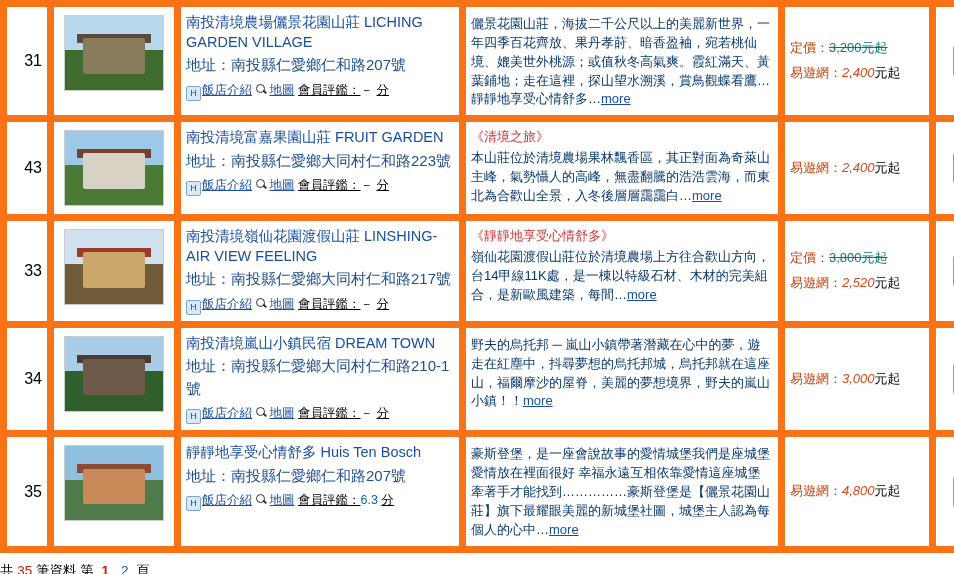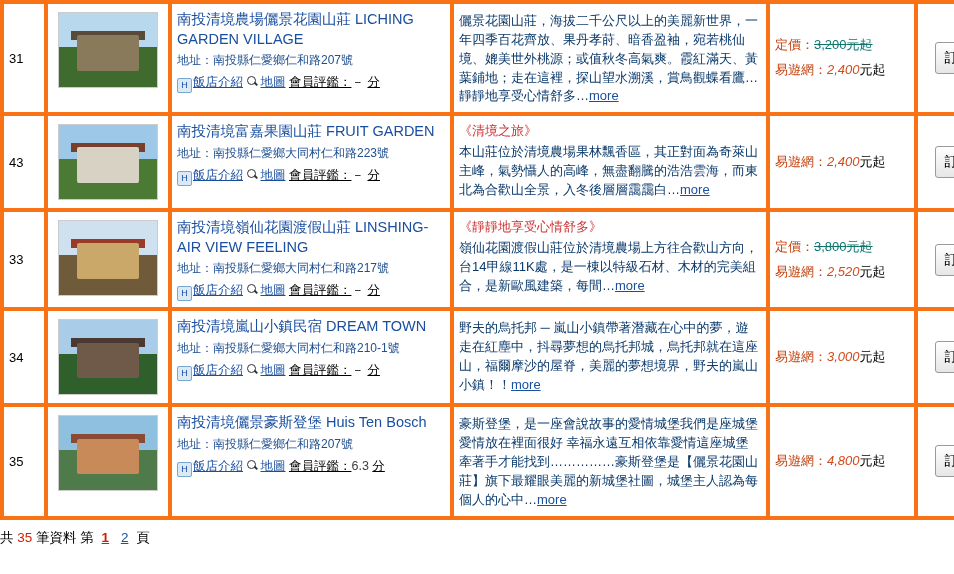--- a/index.html
+++ b/index.html
@@ -14,25 +14,25 @@
     font-size: 13px;
     color: #000000;
     overflow: hidden;
   }
   .listing-table {
     width: 954px;
     border-collapse: collapse;
     table-layout: fixed;
   }
   .listing-table td {
-    border: 4px solid #f97316;
+    border: 7px solid #f97316;
     vertical-align: top;
     padding: 6px 5px;
   }
-  .col-idx   { width: 30px;  text-align: left; vertical-align: middle !important; font-size: 13px; }
+  .col-idx   { width: 30px;  text-align: right; vertical-align: middle !important; font-size: 16px; }
   .col-img   { width: 110px; text-align: center; }
   .col-name  { width: 268px; }
   .col-desc  { width: 302px; }
   .col-price { width: 134px; vertical-align: middle !important; }
   .col-order { width: 70px;  text-align: center; vertical-align: middle !important; }
 
   .thumb {
     width: 98px;
     height: 74px;
     display: block;
@@ -62,21 +62,21 @@
 
   .hotel-name {
     color: #1a4fa0;
     font-size: 14.5px;
     line-height: 1.35;
     display: block;
     text-decoration: none;
   }
   .addr {
     color: #205090;
-    font-size: 12px;
+    font-size: 15px;
     line-height: 1.5;
     margin-top: 2px;
   }
   .meta-row {
     margin-top: 3px;
     font-size: 12.5px;
     line-height: 1.6;
     white-space: nowrap;
   }
   .link-blue {
@@ -114,21 +114,21 @@
   }
   .mag-icon::after {
     content: "";
     position: absolute;
     left: 8px; top: 8px;
     width: 4px; height: 1.5px;
     background: #333;
     transform: rotate(45deg);
   }
   .rating-label { color: #000; text-decoration: underline; }
-  .rating-val   { color: #404040; }
+  .rating-val   { color: #0369a1; }
   .rating-dash  { color: #000; }
 
   .desc {
     font-size: 13px;
     line-height: 1.45;
     color: #0b3a6b;
     word-break: break-all;
   }
   .desc-title {
     color: #cc3333;
@@ -326,21 +326,21 @@
       <td class="col-idx">35</td>
       <td class="col-img">
         <span class="thumb">
           <span class="sky" style="background:#8fc0e0"></span>
           <span class="ground" style="background:#4f7a4a"></span>
           <span class="roof" style="background:#8a4a33"></span>
           <span class="bldg" style="background:#c98a5a"></span>
         </span>
       </td>
       <td class="col-name">
-        <a class="hotel-name">南投清境儷景豪斯登堡  Huis Ten Bosch</a>
+        <a class="hotel-name">靜靜地享受心情舒多  Huis Ten Bosch</a>
         <div class="addr">地址：南投縣仁愛鄉仁和路207號</div>
         <div class="meta-row">
           <span class="mini-icon">H</span><span class="link-blue">飯店介紹</span>
           <span class="mag-icon"></span><span class="link-blue">地圖</span>
           <span class="rating-label">會員評鑑：</span><span class="rating-val">6.3</span> <span class="rating-label">分</span>
         </div>
       </td>
       <td class="col-desc">
         <div class="desc">
           <span class="desc-title"></span><span>豪斯登堡，是一座會說故事的愛情城堡我們是座城堡  愛情放在裡面很好  幸福永遠互相依靠愛情這座城堡  牽著手才能找到……………豪斯登堡是【儷景花園山莊】旗下最耀眼美麗的新城堡社圖，城堡主人認為每個人的心中…</span><span class="more">more</span>

